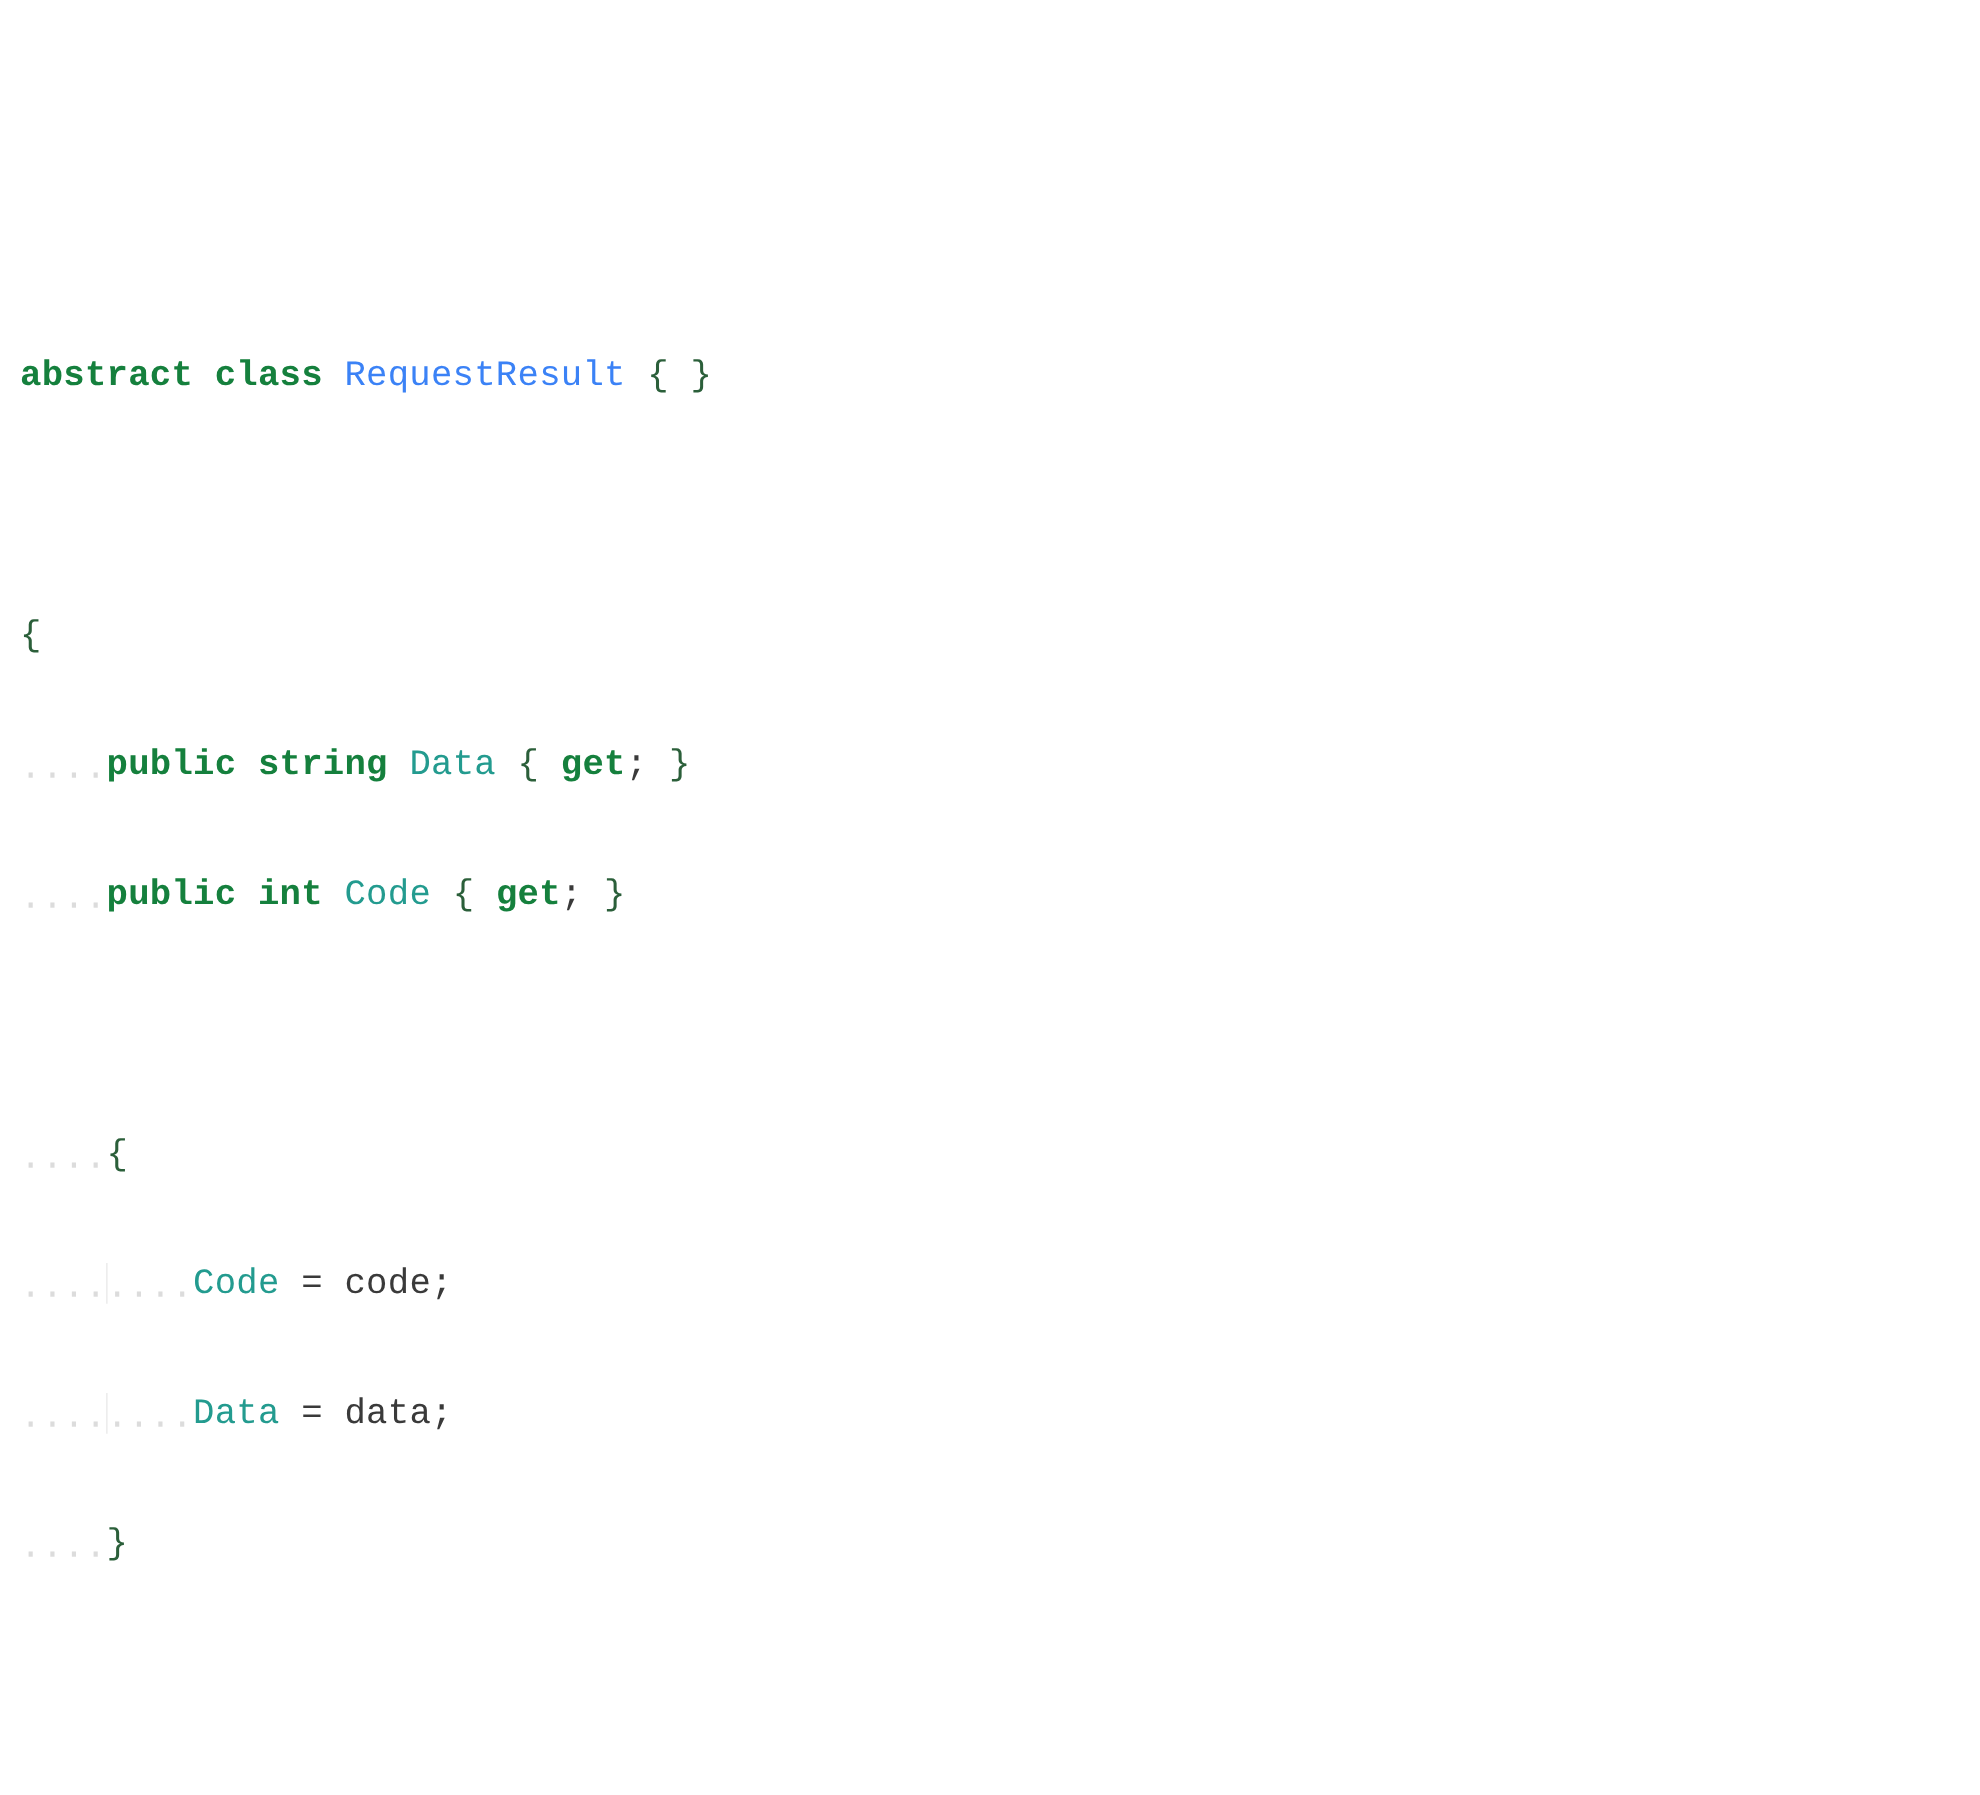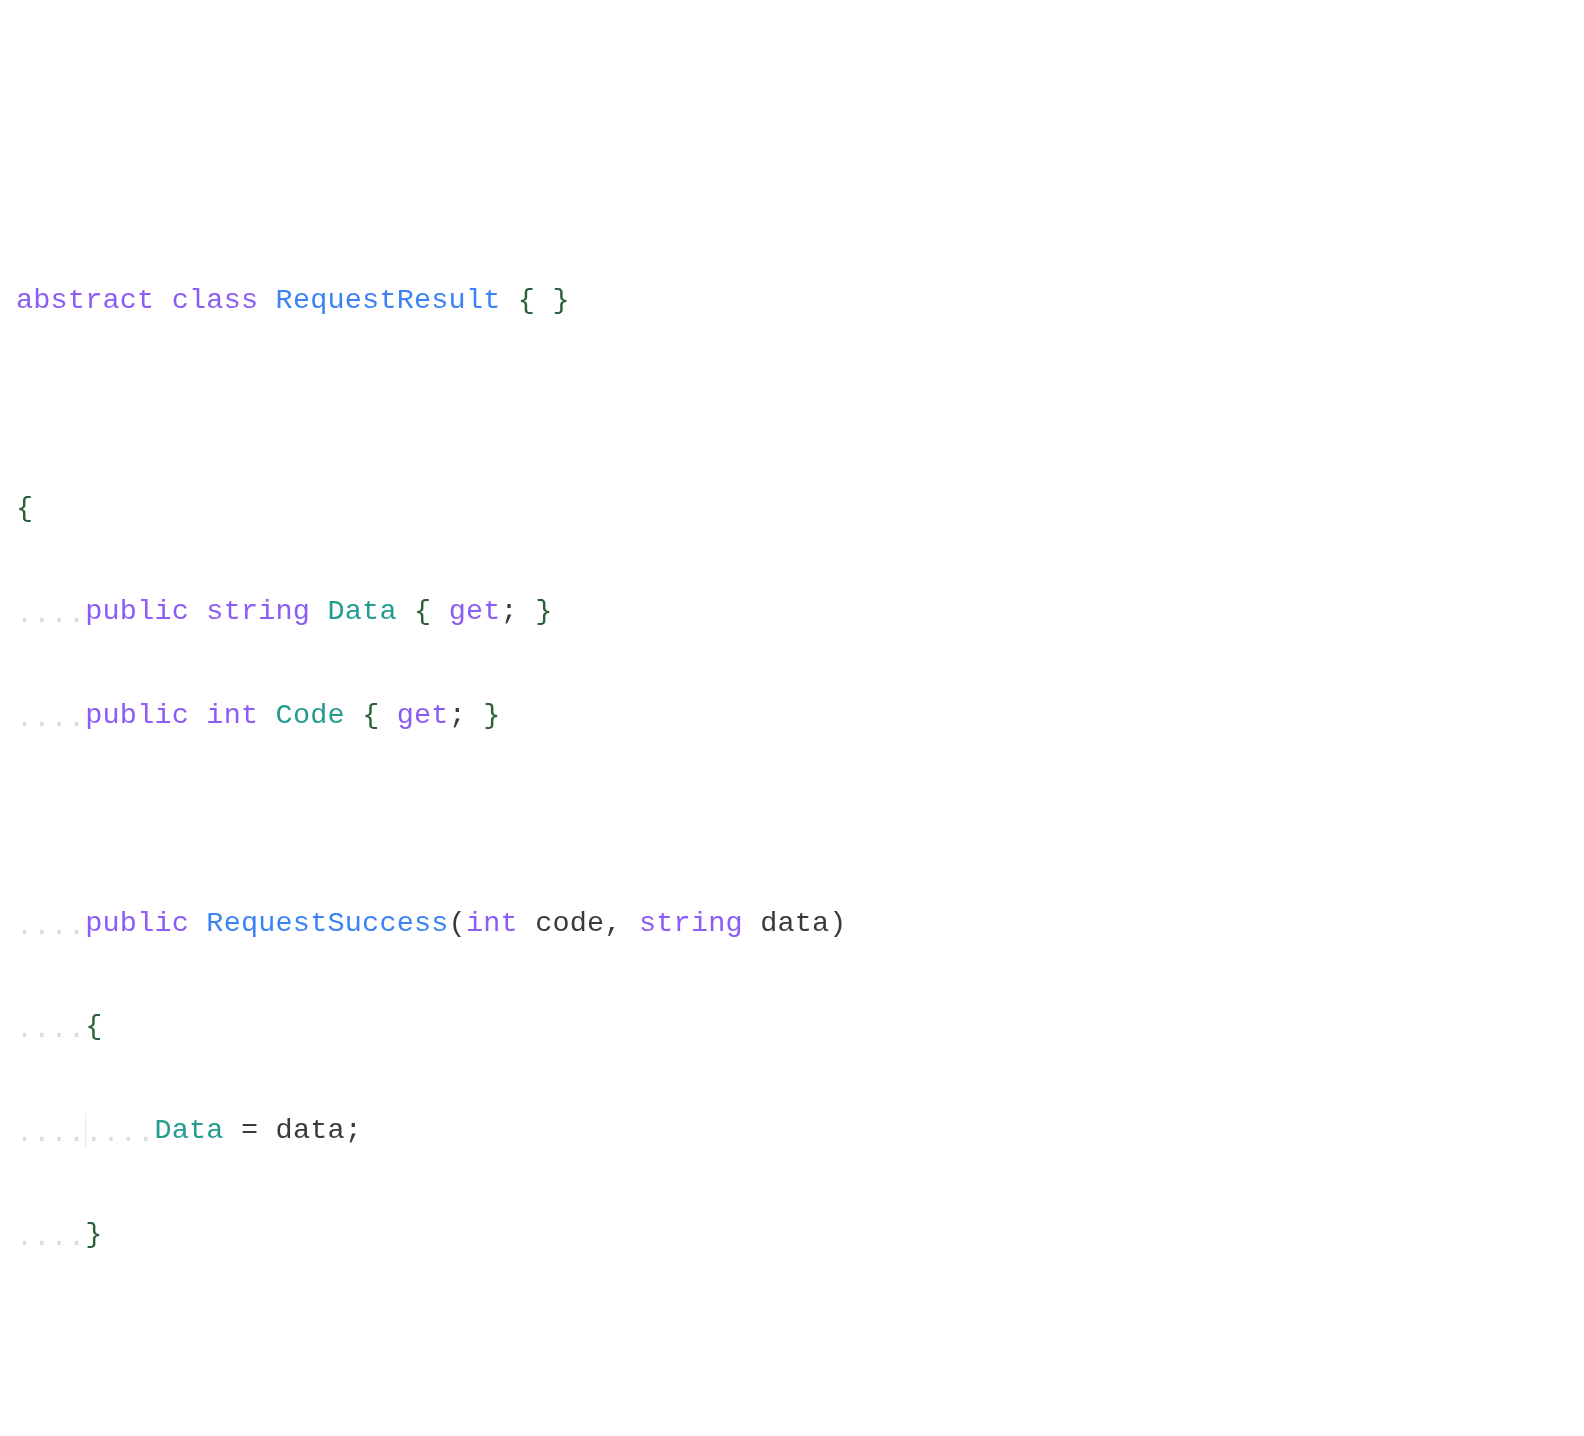--- a/index.html
+++ b/index.html
@@ -6,21 +6,21 @@
       margin: 0;
       padding: 16px;
       background: #ffffff;
       font-family: 'Menlo', 'Monaco', 'Consolas', 'Courier New', monospace;
       font-size: 28.5px;
       line-height: 1.82;
       color: #333;
       white-space: pre;
       letter-spacing: 0.2px;
     }
-    .kw   { color: #8b5cf6; }
+    .kw   { color: #15803d; font-weight: bold; }
     .type { color: #3b82f6; }
     .teal { color: #239b8f; }
     .punc { color: #2b5f3a; }
     .text { color: #3a3a3a; }
     .ws-dots {
       position: relative;
       color: transparent;
     }
     .ws-dots::before {
       content: attr(data-dots);
@@ -46,22 +46,22 @@
 
 
 
 <div class="code-block">
 <span class="line"><span class="kw">abstract</span> <span class="kw">class</span> <span class="type">RequestResult</span> <span class="punc">{</span> <span class="punc">}</span></span>
 <span class="line"></span>
 <span class="line"><span class="punc">{</span></span>
 <span class="line"><span class="ws-dots" data-dots="····">    </span><span class="kw">public</span> <span class="kw">string</span> <span class="teal">Data</span> <span class="punc">{</span> <span class="kw">get</span><span class="text">;</span> <span class="punc">}</span></span>
 <span class="line"><span class="ws-dots" data-dots="····">    </span><span class="kw">public</span> <span class="kw">int</span> <span class="teal">Code</span> <span class="punc">{</span> <span class="kw">get</span><span class="text">;</span> <span class="punc">}</span></span>
 <span class="line"></span>
-<span class="line"><span class="ws-dots" data-dots="····">    </span><span class="kw">public</span> <span class="type">RequestSuccess</span><span class="text">(</span><span class="kw">int</span> <span class="text">code</span><span class="text">,</span> <span class="kw">string</span> <span class="text">data</span><span class="text">)</span></span>
 <span class="line"><span class="ws-dots" data-dots="····">    </span><span class="punc">{</span></span>
+<span class="line"><span class="ws-dots" data-dots="····">    </span><span class="ws-dots indent-guide" data-dots="····">    </span><span class="teal">Code</span> <span class="text">=</span> <span class="text">code</span><span class="text">;</span></span>
 <span class="line"><span class="ws-dots" data-dots="····">    </span><span class="ws-dots indent-guide" data-dots="····">    </span><span class="teal">Data</span> <span class="text">=</span> <span class="text">data</span><span class="text">;</span></span>
 <span class="line"><span class="ws-dots" data-dots="····">    </span><span class="punc">}</span></span>
 
 
 
 
 
 
 
 </div>

